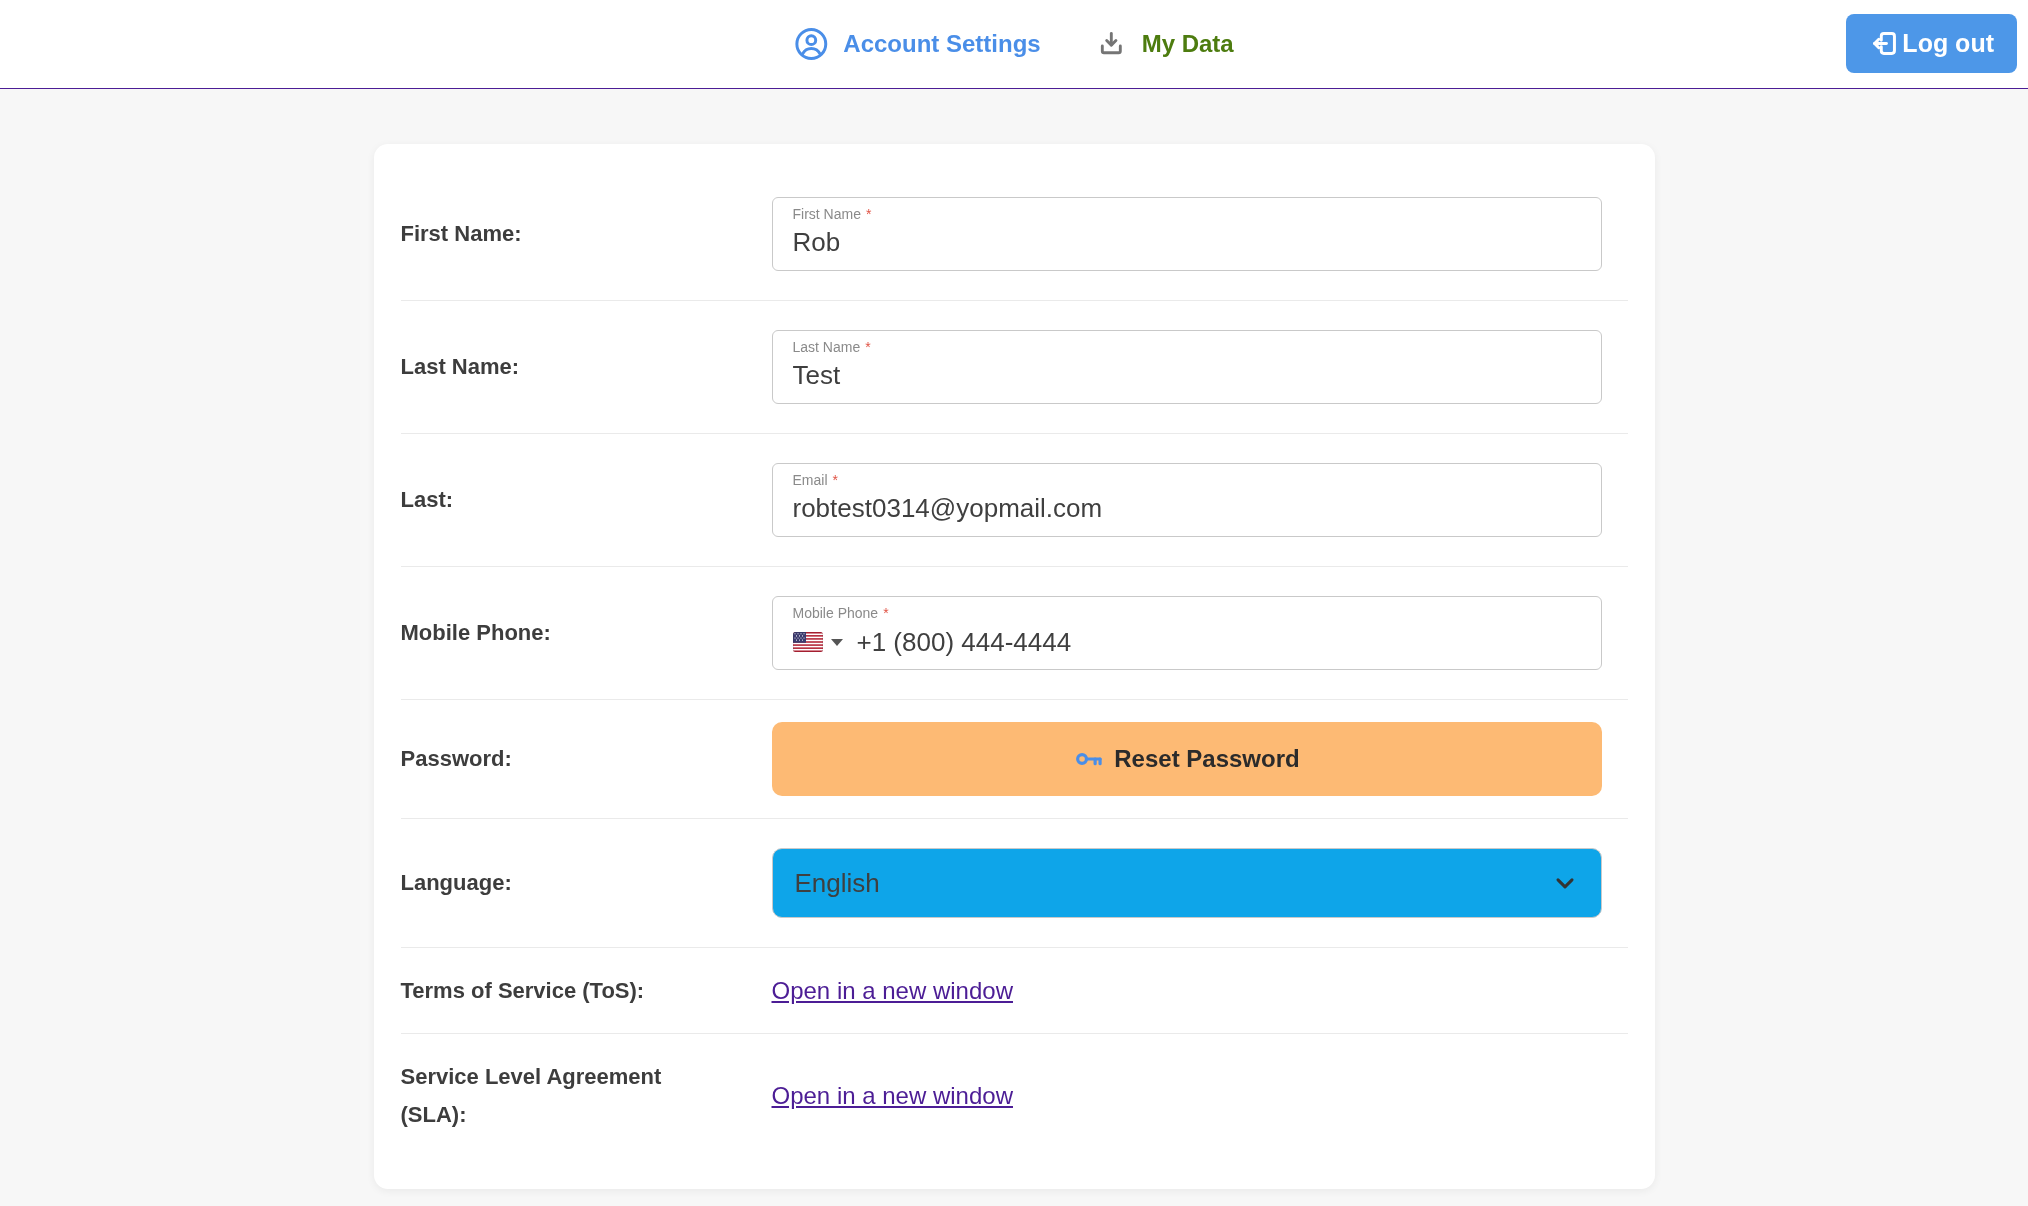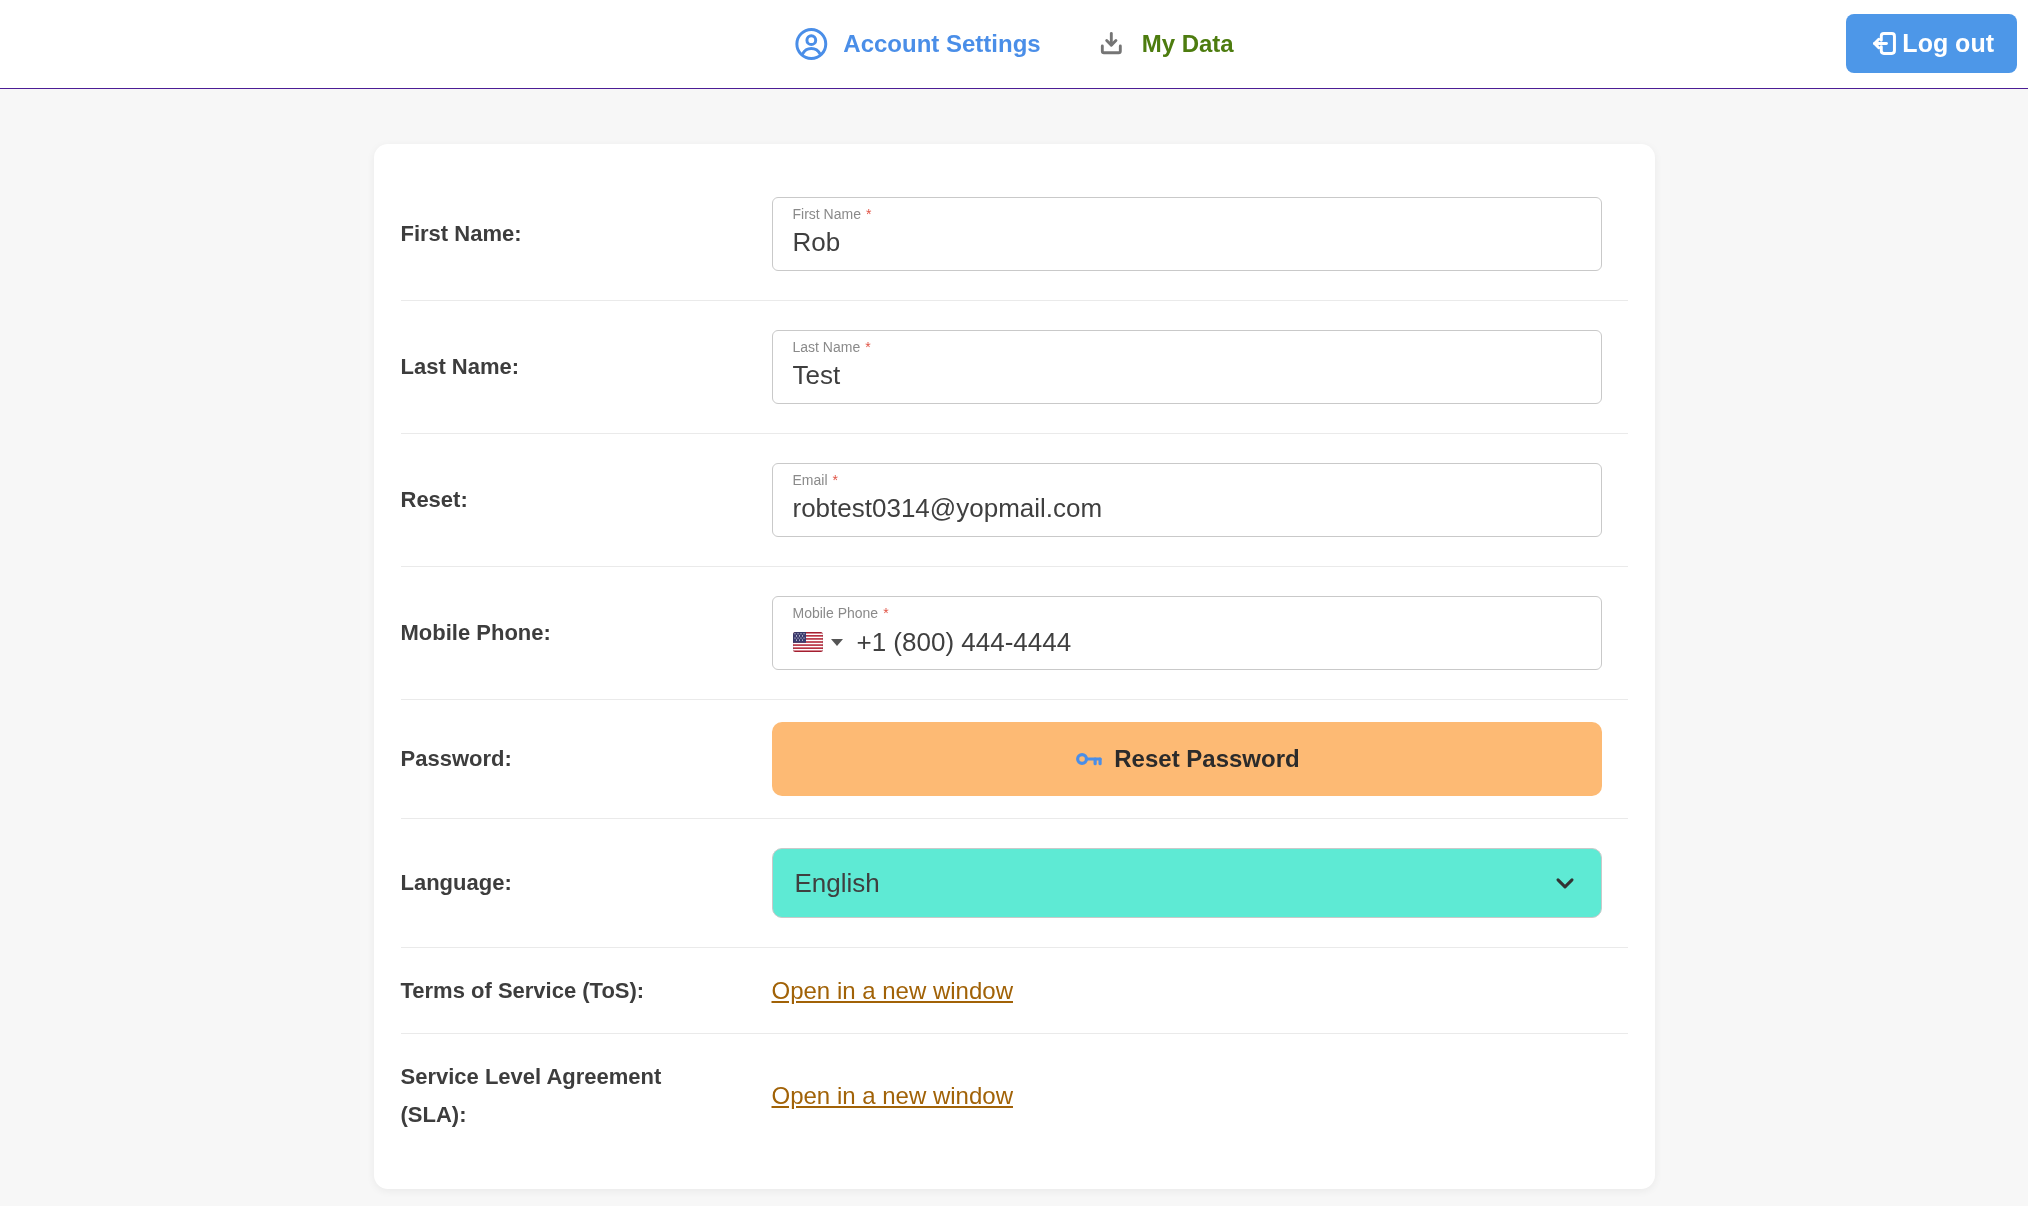--- a/index.html
+++ b/index.html
@@ -101,25 +101,25 @@
     font-family: inherit; font-size: 24px; font-weight: 700; color: #2B2B2B;
     cursor: pointer;
   }
   
   .select-box {
     width: 100%; height: 70px;
     display: flex; align-items: center; justify-content: space-between;
     border: 1px solid #C9C9C9; border-radius: 10px;
     padding: 0 22px;
     font-size: 26px; color: #3F3F3F;
-    cursor: pointer; background: #5eead4;
+    cursor: pointer; background: #0ea5e9;
   }
   
   .ext-link {
-    font-size: 24px; color: #a16207;
+    font-size: 24px; color: #4c1d95;
     text-decoration: underline; cursor: pointer;
   }
   svg { display: block; }
 </style>
 </head>
 <body>
 
 <header class="topbar">
   <nav class="tabs">
     <div class="tab active">
@@ -176,21 +176,21 @@
         <div class="input-box">
           <div class="float-label">
             <span>Last Name</span><span class="req">*</span>
           </div>
           <input class="text-input" type="text" value="Test" style="">
         </div>
       </div>
     </div>
 
     <div class="row">
-      <div class="row-label">Reset:</div>
+      <div class="row-label">Last:</div>
       <div class="row-field">
         <div class="input-box">
           <div class="float-label">
             <span>Email</span><span class="req">*</span>
           </div>
           <input class="text-input" type="text" value="robtest0314@yopmail.com" style="">
         </div>
       </div>
     </div>
 

